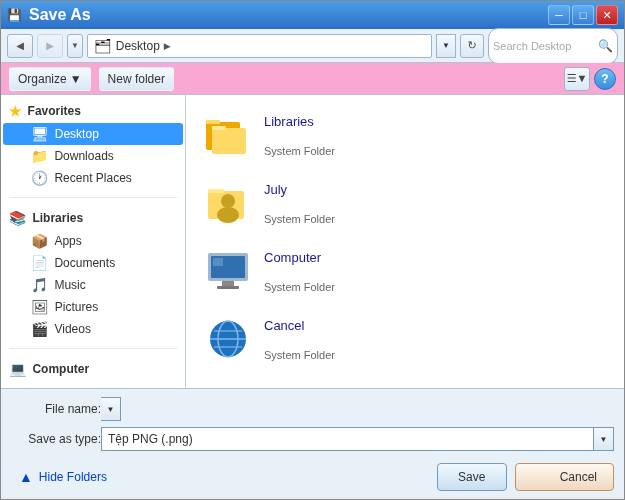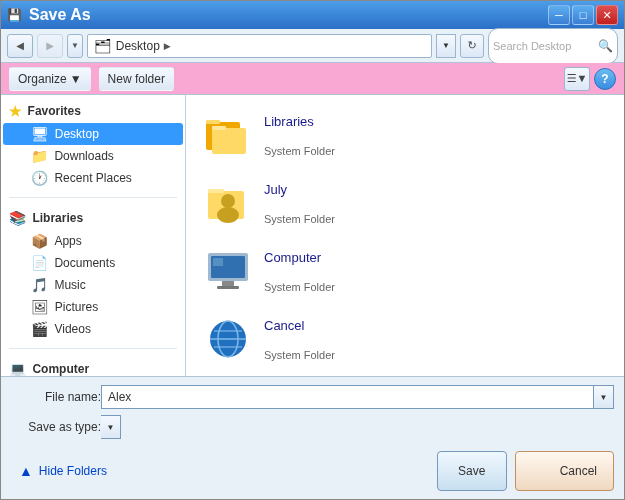--- a/index.html
+++ b/index.html
@@ -268,21 +268,21 @@
       border: 1px solid #7799bb;
       border-left: none;
       display: flex; align-items: center; justify-content: center;
       cursor: pointer; font-size: 8px; color: #333;
     }
     .bottom-actions {
       display: flex; align-items: center; justify-content: flex-end; gap: 8px;
       padding-top: 6px;
     }
     .action-btn {
-      height: 40px; min-width: 70px; padding: 0 16px;
+      height: 28px; min-width: 70px; padding: 0 16px;
       border-radius: 4px;
       cursor: pointer;
       font-size: 12px;
       display: flex; align-items: center; justify-content: center;
     }
     .action-btn.save {
       background: linear-gradient(to bottom, #f0f8ff, #c8dff0);
       border: 1px solid #7799bb;
       color: #333;
     }
@@ -491,26 +491,26 @@
       </div>
 
     </div>
 
   </div>
 
   <div class="bottom-bar">
 
     <div class="bottom-row">
       <div class="bottom-label">File name:</div>
-      <input class="bottom-input" type="text" value="Alex" style="">
       <div class="bottom-dropdown">▼</div>
     </div>
 
     <div class="bottom-row">
       <div class="bottom-label">Save as type:</div>
+      <div class="bottom-input" style="display:flex;align-items:center;">Tệp PNG (.png)</div>
       <div class="bottom-dropdown">▼</div>
     </div>
 
     <div class="bottom-actions">
       <div class="hide-folders">
         <span class="hide-folders-icon">▲</span>
         <span>Hide Folders</span>
       </div>
       <div style="flex:1"></div>
       <div class="action-btn save">

